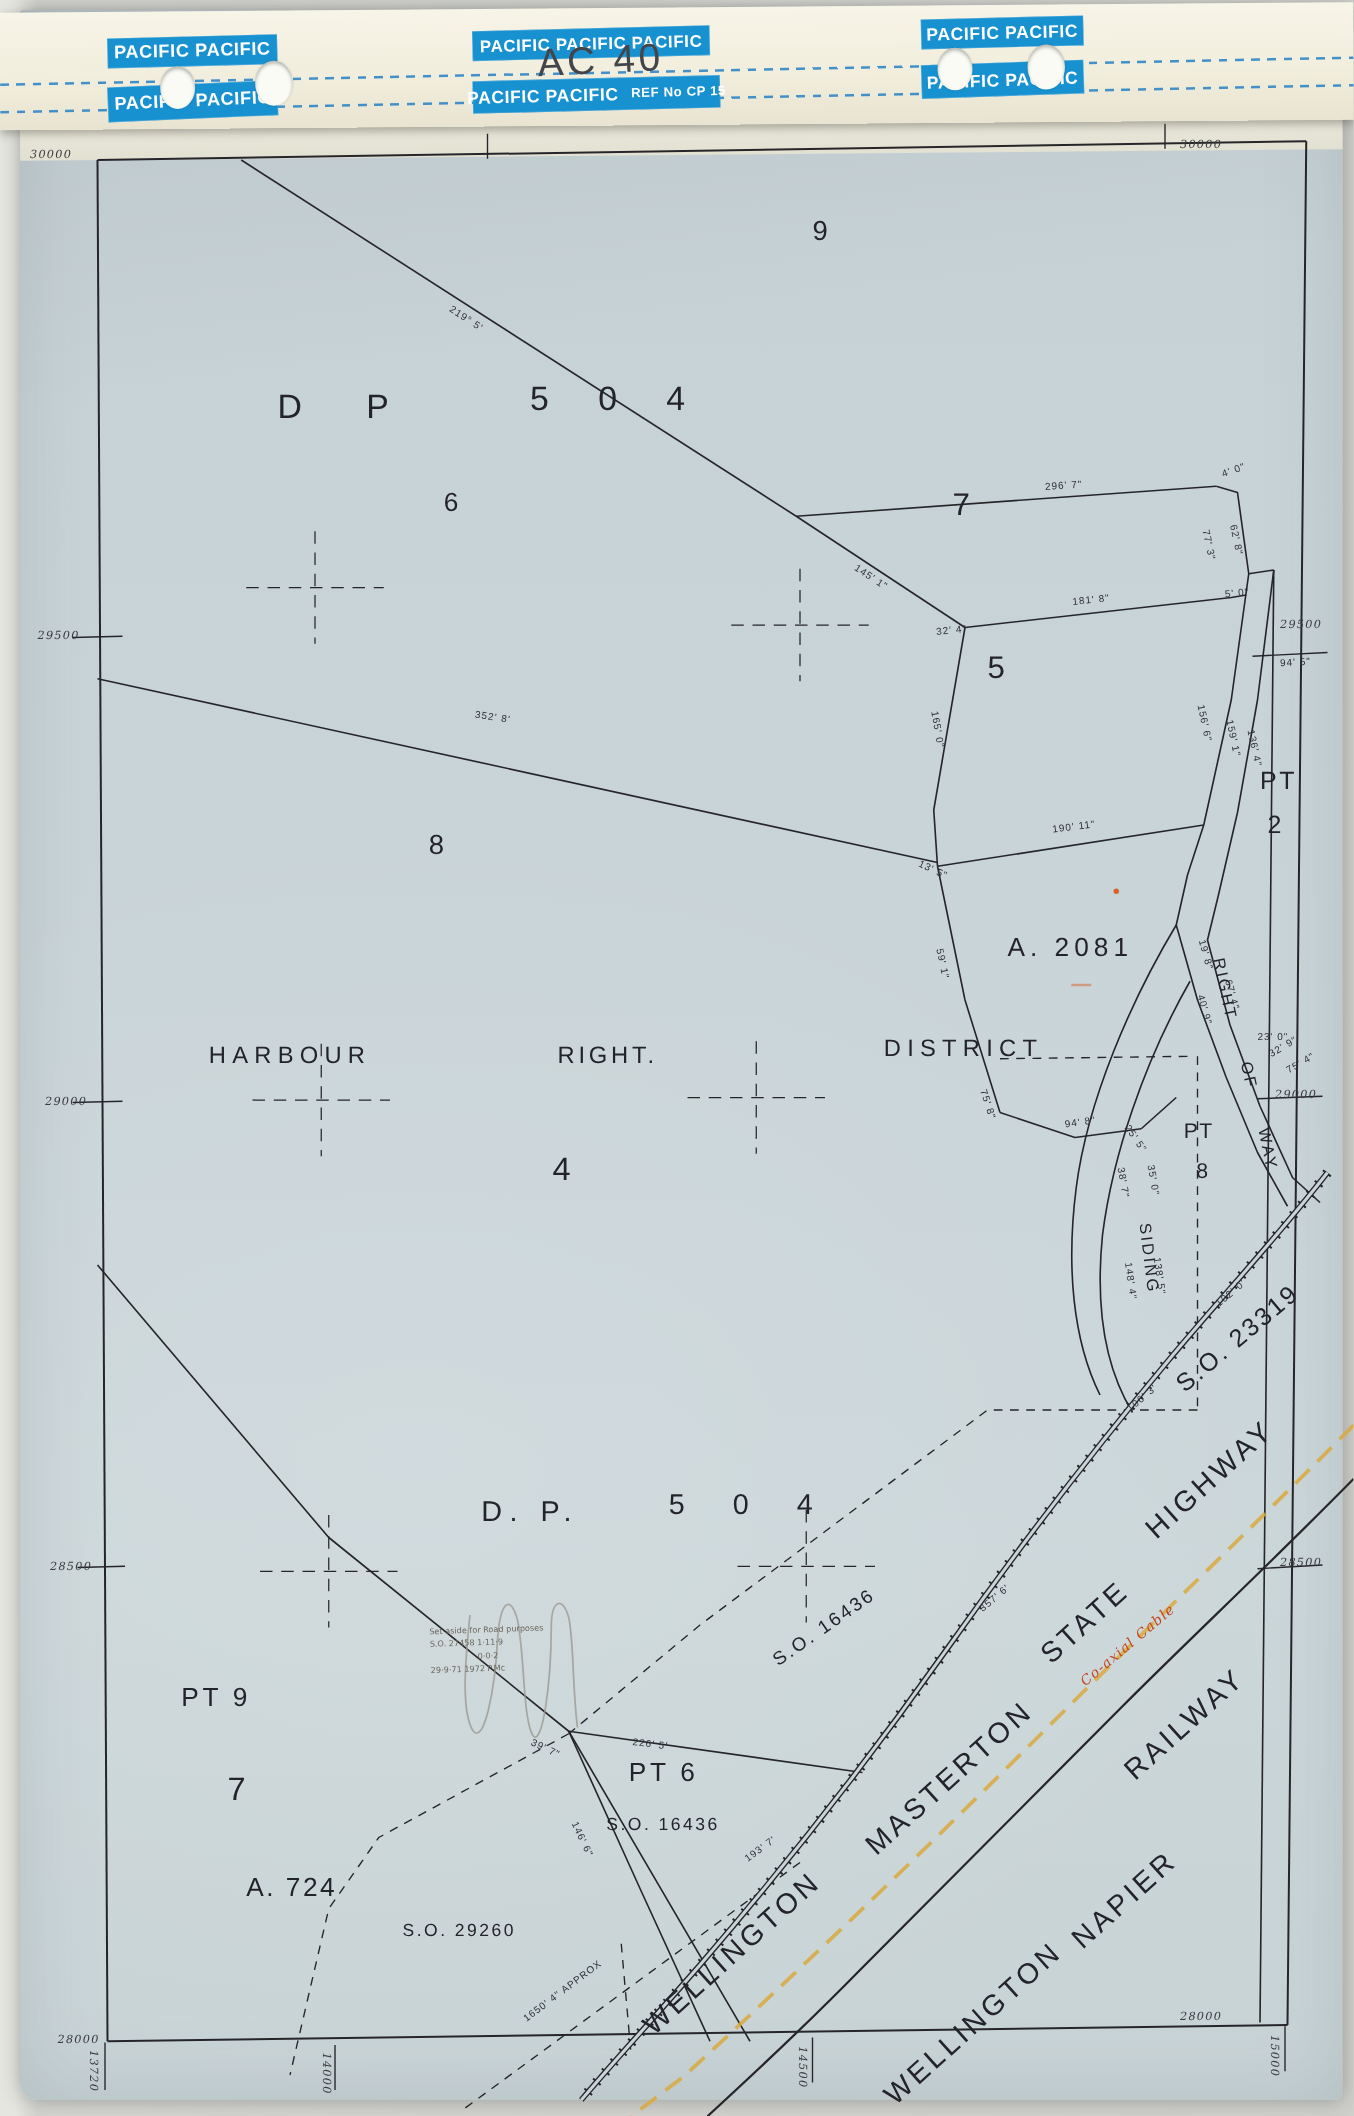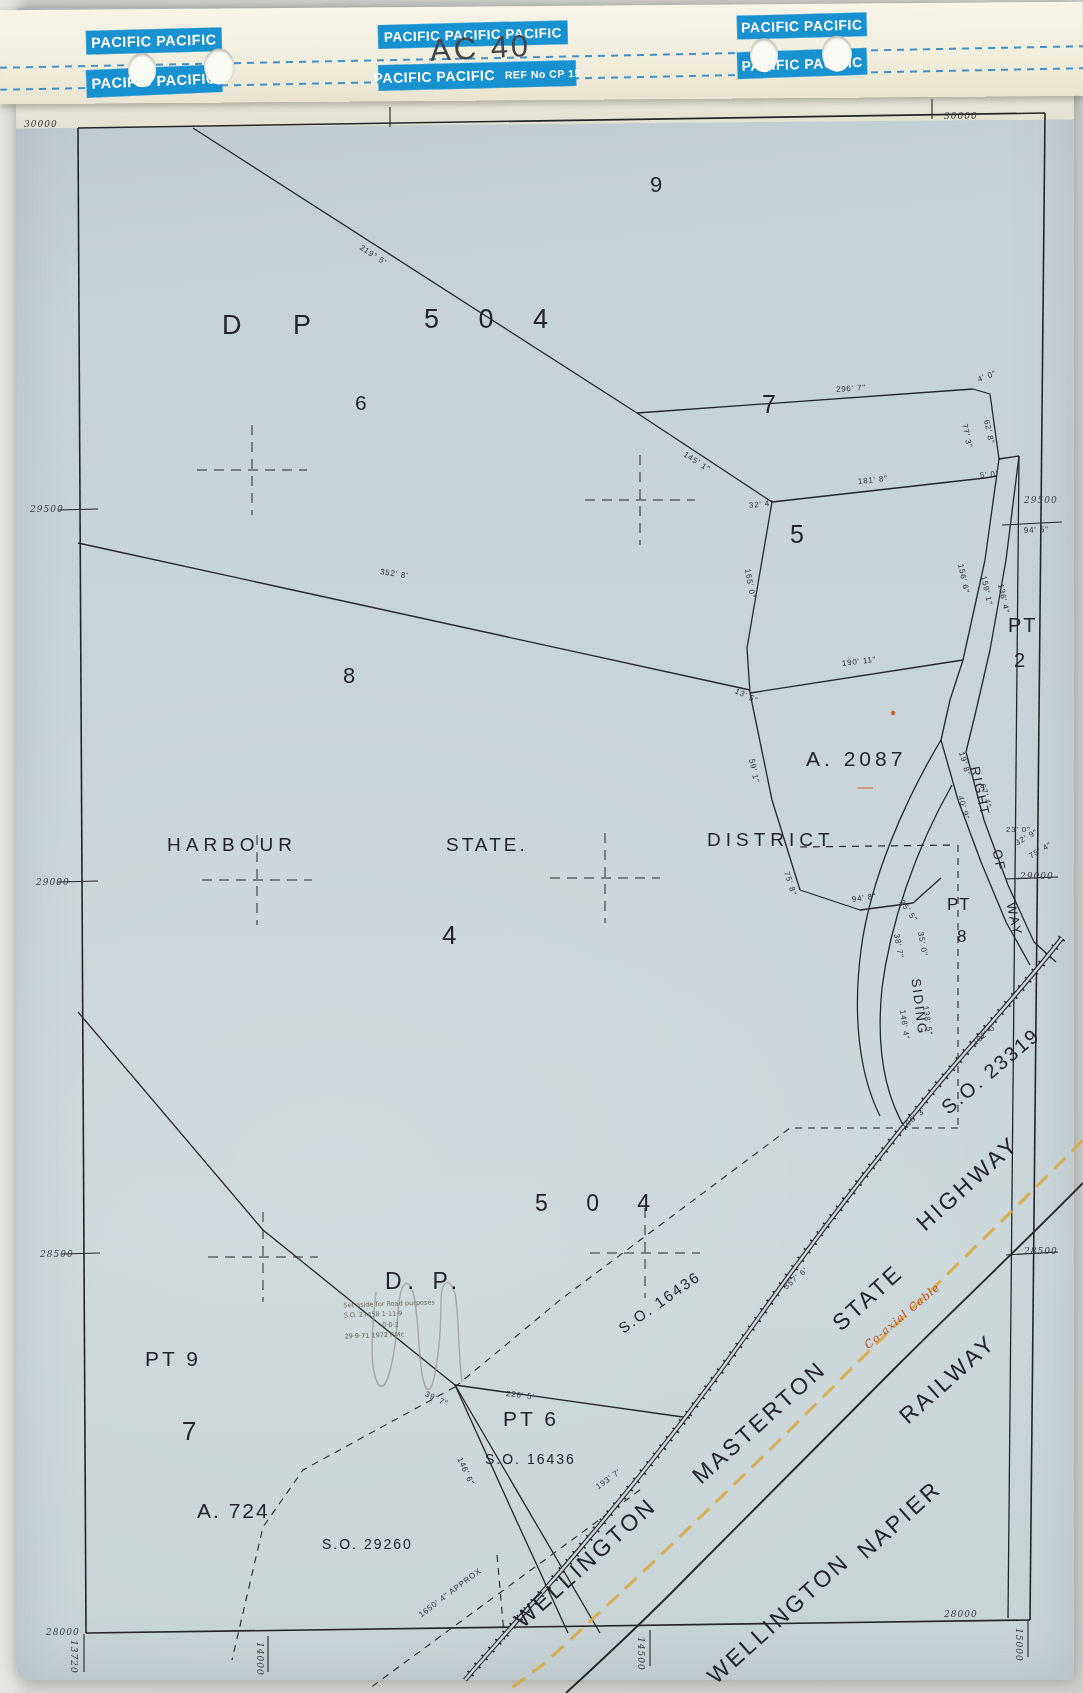--- a/index.html
+++ b/index.html
@@ -146,30 +146,30 @@
     </div>
 
     <div id="cable-label">Co-axial Cable</div>
   <div class="plabel" style="left: 222px; top: 312px; font-size: 27px; letter-spacing: 22px; transform: none;">D P</div>
       <div class="plabel" style="left: 424px; top: 306px; font-size: 27px; letter-spacing: 16px; transform: none;">5 0 4</div>
       <div class="plabel" style="left: 650px; top: 174px; font-size: 22px; letter-spacing: 0px; transform: none;">9</div>
       <div class="plabel" style="left: 355px; top: 392px; font-size: 21px; letter-spacing: 0px; transform: none;">6</div>
       <div class="plabel" style="left: 762px; top: 392px; font-size: 25px; letter-spacing: 0px; transform: none;">7</div>
       <div class="plabel" style="left: 790px; top: 522px; font-size: 25px; letter-spacing: 0px; transform: none;">5</div>
       <div class="plabel" style="left: 343px; top: 665px; font-size: 22px; letter-spacing: 0px; transform: none;">8</div>
-      <div class="plabel" style="left: 806px; top: 748px; font-size: 21px; letter-spacing: 4px; transform: none;">A. 2087</div>
+      <div class="plabel" style="left: 806px; top: 748px; font-size: 21px; letter-spacing: 4px; transform: none;">A. 2081</div>
       <div class="plabel" style="left: 167px; top: 835px; font-size: 19px; letter-spacing: 5px; transform: none;">HARBOUR</div>
-      <div class="plabel" style="left: 446px; top: 835px; font-size: 19px; letter-spacing: 3px; transform: none;">STATE.</div>
+      <div class="plabel" style="left: 446px; top: 835px; font-size: 19px; letter-spacing: 3px; transform: none;">RIGHT.</div>
       <div class="plabel" style="left: 707px; top: 830px; font-size: 19px; letter-spacing: 5px; transform: none;">DISTRICT</div>
       <div class="plabel" style="left: 442px; top: 922px; font-size: 26px; letter-spacing: 0px; transform: none;">4</div>
       <div class="plabel" style="left: 1008px; top: 615px; font-size: 20px; letter-spacing: 2px; transform: none;">PT</div>
       <div class="plabel" style="left: 1014px; top: 650px; font-size: 20px; letter-spacing: 0px; transform: none;">2</div>
       <div class="plabel" style="left: 947px; top: 896px; font-size: 17px; letter-spacing: 1px; transform: none;">PT</div>
       <div class="plabel" style="left: 957px; top: 928px; font-size: 17px; letter-spacing: 0px; transform: none;">8</div>
-      <div class="plabel" style="left: 385px; top: 1270px; font-size: 23px; letter-spacing: 6px; transform: none;">D. P.</div>
+      <div class="plabel" style="left: 385px; top: 1198px; font-size: 23px; letter-spacing: 6px; transform: none;">D. P.</div>
       <div class="plabel" style="left: 535px; top: 1192px; font-size: 23px; letter-spacing: 16px; transform: none;">5 0 4</div>
       <div class="plabel" style="left: 620px; top: 1322px; font-size: 15px; letter-spacing: 2px; transform: rotate(-35deg);">S.O.  16436</div>
       <div class="plabel" style="left: 145px; top: 1348px; font-size: 21px; letter-spacing: 3px; transform: none;">PT 9</div>
       <div class="plabel" style="left: 182px; top: 1418px; font-size: 26px; letter-spacing: 0px; transform: none;">7</div>
       <div class="plabel" style="left: 197px; top: 1500px; font-size: 21px; letter-spacing: 2px; transform: none;">A. 724</div>
       <div class="plabel" style="left: 322px; top: 1537px; font-size: 14px; letter-spacing: 2px; transform: none;">S.O.  29260</div>
       <div class="plabel" style="left: 503px; top: 1408px; font-size: 21px; letter-spacing: 3px; transform: none;">PT 6</div>
       <div class="plabel" style="left: 485px; top: 1452px; font-size: 14px; letter-spacing: 2px; transform: none;">S.O.  16436</div>
       <div class="plabel" style="left: 944px; top: 1100px; font-size: 20px; letter-spacing: 2px; transform: rotate(-40deg);">S.O. 23319</div>
       <div class="plabel" style="left: 920px; top: 1215px; font-size: 23px; letter-spacing: 3px; transform: rotate(-42deg);">HIGHWAY</div>

